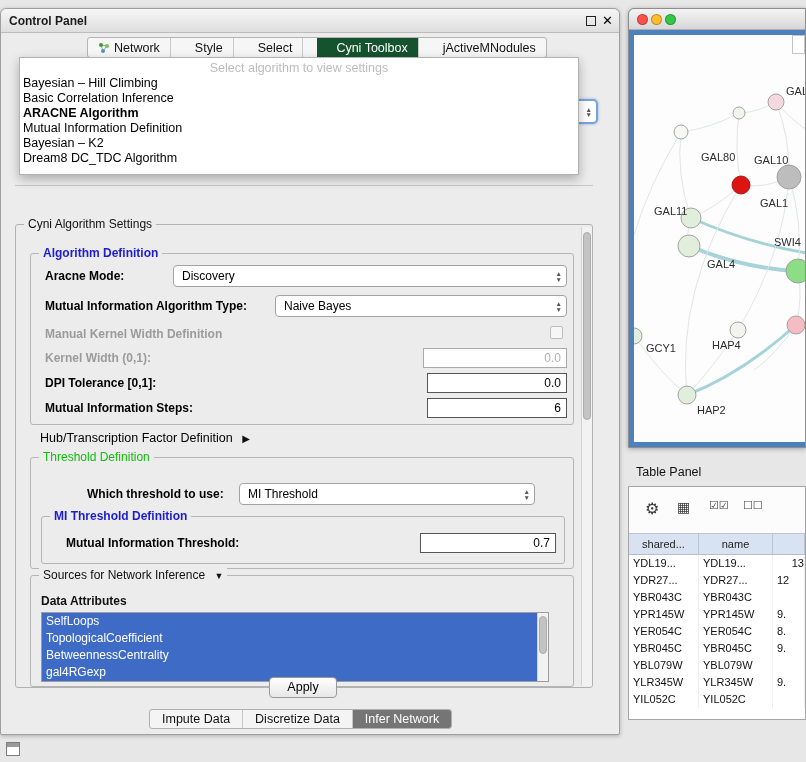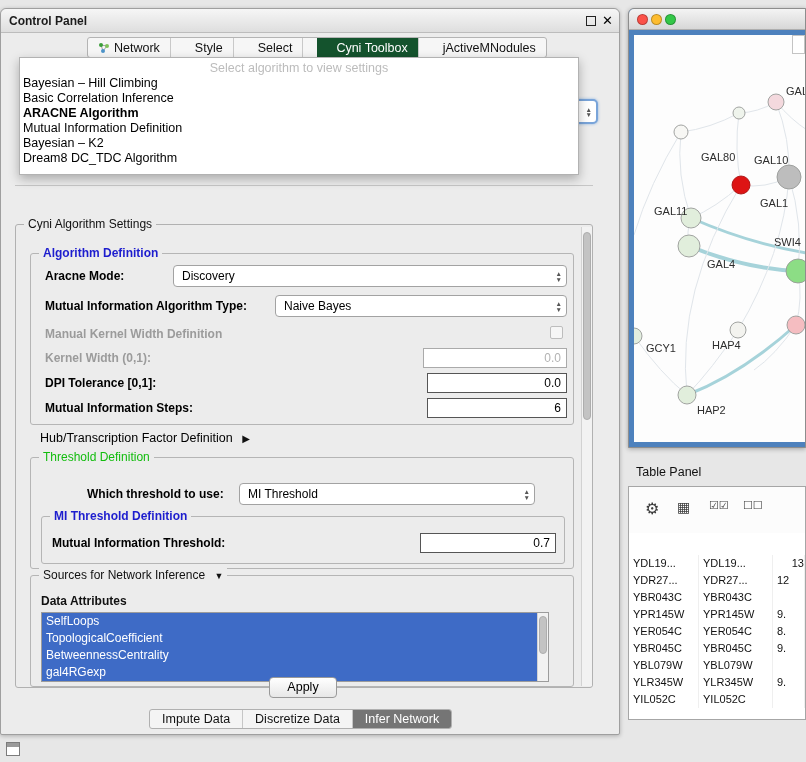--- a/index.html
+++ b/index.html
@@ -199,21 +199,21 @@
       <span class="group-title green">Threshold Definition</span>
 
       <span class="lbl" style="left:56px;top:29px;">Which threshold to use:</span>
       <div class="combo" style="left:208px;top:25px;width:296px;">
         <span>MI Threshold</span>
         <span class="stepper">▲<br>▼</span>
       </div>
 
       <div class="groupbox" style="left:10px;top:58px;width:524px;height:48px;">
         <span class="group-title blue">MI Threshold Definition</span>
-        <span class="lbl" style="left:10px;top:19px;">Mutual Information Threshold:</span>
+        <span class="lbl" style="left:24px;top:19px;">Mutual Information Threshold:</span>
         <div class="field strong" style="right:8px;top:16px;width:136px;">0.7</div>
       </div>
     </div>
 
     <div class="groupbox" style="left:14px;top:350px;width:544px;height:112px;">
       <span class="group-title">
         <span>Sources for Network Inference</span>
         <span class="tri" style="font-size:9px;">▼</span>
       </span>
       <span id="attr-label">Data Attributes</span>
@@ -297,20 +297,25 @@
 
 <div id="table-panel-title" class="abs">Table Panel</div>
 
 <div id="table-window" class="abs">
   <div id="table-toolbar">
       <span class="tool" style="left: 16px; font-size: 16px;">⚙</span>
       <span class="tool" style="left: 48px; font-size: 14px;">▦</span>
       <span class="tool" style="left: 80px; font-size: 11px;">☑☑</span>
       <span class="tool" style="left: 114px; font-size: 11px;">☐☐</span>
     </div>
+  <div id="table-header">
+      <div class="th" style="width: 70px;">shared...</div>
+      <div class="th" style="width: 74px;">name</div>
+      <div class="th" style="flex: 1 1 0%;"></div>
+    </div>
   <div id="table-body">
       <div class="tr">
         <div class="td" style="width: 70px;">YDL19...</div>
         <div class="td" style="width: 74px;">YDL19...</div>
         <div class="td" style="flex: 1 1 0%; text-align: right;">13</div>
       </div>
       <div class="tr">
         <div class="td" style="width: 70px;">YDR27...</div>
         <div class="td" style="width: 74px;">YDR27...</div>
         <div class="td" style="flex: 1 1 0%;">12</div>

